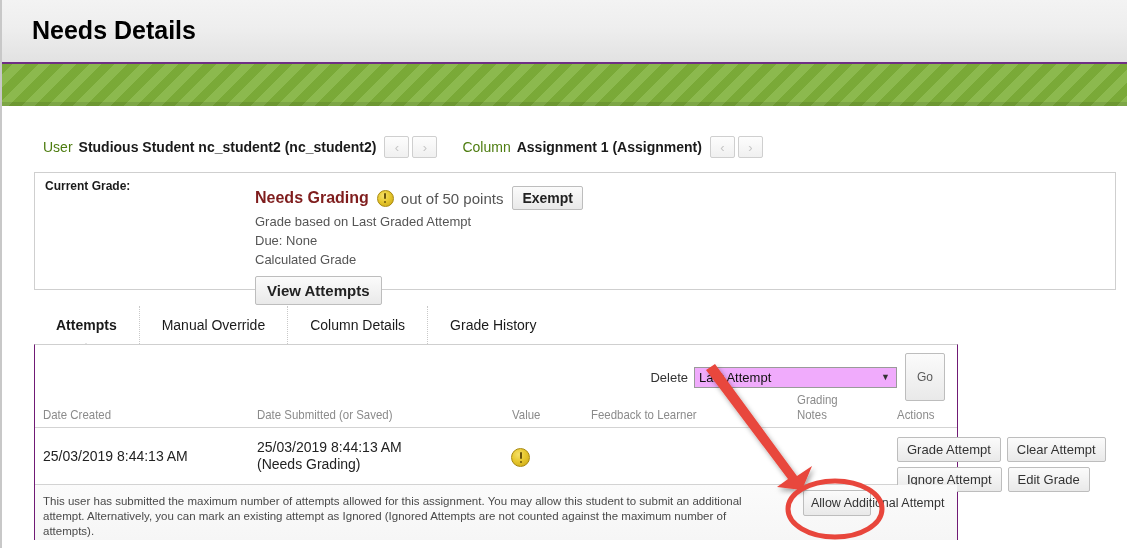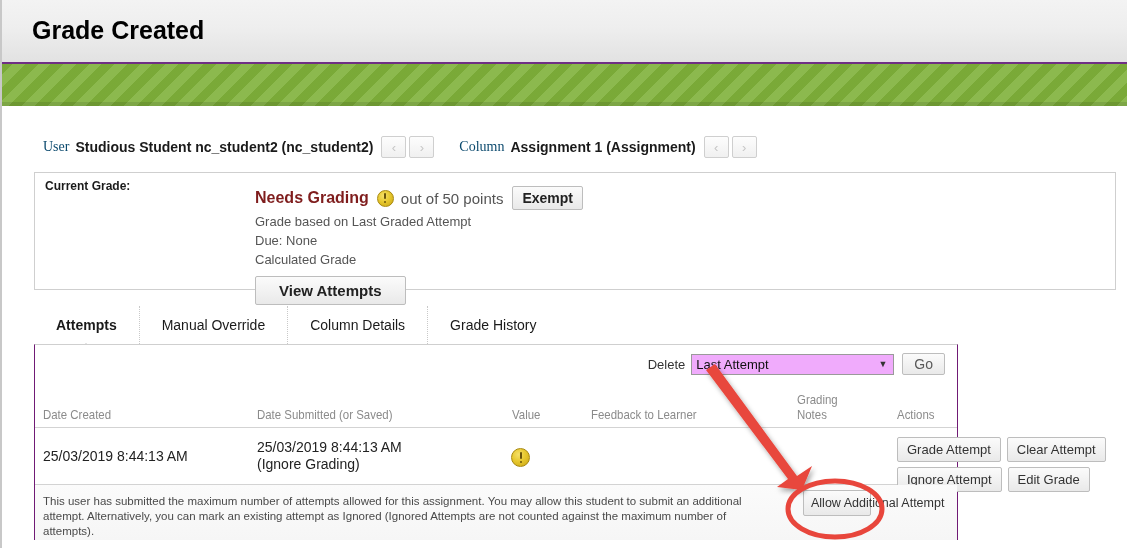--- a/index.html
+++ b/index.html
@@ -49,21 +49,21 @@
     box-sizing:border-box;cursor:pointer;
     z-index:3;
   }
 
   
   .navrow{
     position:absolute;left:0;top:126px;width:1114px;height:42px;
     display:flex;align-items:center;padding-left:41px;box-sizing:border-box;
     font-size:14px;
   }
-  .nav-label{color:#0c4a6e;margin-right:6px;font-family:Liberation Serif, serif;}
+  .nav-label{color:#4d7c0f;margin-right:6px;}
   .nav-value{font-weight:bold;color:#1a1a1a;margin-right:8px;}
   .arrow-btn{
     width:25px;height:22px;margin-right:3px;
     border:1px solid #cfcfcf;border-radius:2px;
     background:linear-gradient(to bottom,#fdfdfd,#f0f0f0);
     color:#c6c6c6;font-size:13px;
     display:inline-flex;align-items:center;justify-content:center;
     cursor:pointer;box-sizing:border-box;
   }
   .gapcol{width:22px;}
@@ -82,21 +82,21 @@
   .cg-grade{font-size:16px;font-weight:bold;color:#7f1d1d;}
   .cg-out{font-size:15px;color:#555;margin-left:7px;}
   .cg-sub{font-size:13px;color:#555;line-height:16px;margin-top:3px;}
   .btn{
     border:1px solid #bdbdbd;border-radius:2px;
     background:linear-gradient(to bottom,#fbfbfb 0%,#f2f2f2 50%,#e9e9e9 100%);
     color:#222;font-family:"Liberation Sans",sans-serif;
     cursor:pointer;box-sizing:border-box;white-space:nowrap;
   }
   .btn-exempt{margin-left:9px;padding:3px 9px;font-size:14px;font-weight:bold;}
-  .btn-viewattempts{margin-top:8px;padding:5px 23px;font-size:15px;font-weight:bold;}
+  .btn-viewattempts{margin-top:8px;padding:5px 11px;font-size:15px;font-weight:bold;}
 
   
   .warn-icon{
     display:inline-block;border-radius:50%;
     background:radial-gradient(circle at 38% 32%,#f5e06a 0%,#e7c82e 45%,#c9a413 100%);
     border:1px solid #a8880c;
     position:relative;margin-left:8px;flex:0 0 auto;
   }
   .warn-icon:before{
     content:"";position:absolute;left:50%;top:19%;
@@ -141,21 +141,21 @@
     font-size:13px;color:#333;
   }
   .delete-bar .lbl{margin-right:6px;color:#333;}
   .select-box{
     width:203px;height:21px;border:1px solid #9a9a9a;background:#f0abfc;
     font-size:13px;color:#111;display:flex;align-items:center;
     padding:0 4px;box-sizing:border-box;position:relative;cursor:pointer;
   }
   .select-box .caret{position:absolute;right:6px;top:50%;transform:translateY(-50%);
     font-size:9px;color:#333;}
-  .btn-go{margin-left:8px;padding:2px 11px;font-size:14px;color:#5a5a5a;}
+  .btn-go{margin-left:8px;padding:16px 11px;font-size:12px;color:#5a5a5a;}
 
   .thead{
     position:absolute;left:0;top:40px;width:100%;height:42px;
     border-bottom:1px solid #d3d3d3;
   }
   .th{
     position:absolute;font-size:13px;color:#8b8b8b;
     font-family:"Liberation Sans",sans-serif;
     font-stretch:condensed;transform:scaleX(0.88);transform-origin:left center;
     line-height:15px;
@@ -189,21 +189,21 @@
 
   
   .anno{position:absolute;left:0;top:0;width:1127px;height:548px;pointer-events:none;z-index:9;}
 </style>
 </head>
 <body>
 
 <div id="root">
 
   <div class="page-header">
-    <h1>Grade Created</h1>
+    <h1>Needs Details</h1>
   </div>
 
   <div class="green-band"></div>
 
   <div class="navrow">
     <span class="nav-label">User</span>
     <span class="nav-value">Studious Student nc_student2 (nc_student2)</span>
     <span class="arrow-btn">‹</span>
     <span class="arrow-btn">›</span>
     <span class="gapcol"></span>
@@ -252,21 +252,21 @@
       <div class="th one-line" style="left:222px;">Date Submitted (or Saved)</div>
       <div class="th one-line" style="left:477px;">Value</div>
       <div class="th one-line" style="left:556px;">Feedback to Learner</div>
       <div class="th two-line" style="left:762px;width:52px;">Grading Notes</div>
       <div class="th one-line" style="left:862px;">Actions</div>
     </div>
 
     <div class="trow">
       <div class="cell" style="left:8px;top:20px;">25/03/2019 8:44:13 AM</div>
       <div class="cell" style="left:222px;top:11px;">25/03/2019 8:44:13 AM</div>
-      <div class="cell" style="left:222px;top:28px;">(Ignore Grading)</div>
+      <div class="cell" style="left:222px;top:28px;">(Needs Grading)</div>
       <div style="position:absolute;left:476px;top:20px;">
         <span class="warn-icon warn-18"></span>
       </div>
       <div class="cell" style="left:556px;top:20px;"></div>
       <div class="cell" style="left:762px;top:20px;"></div>
 
       <div class="actions-wrap">
         <div class="actions-row">
           <button class="btn btn-act">Grade Attempt</button>
           <button class="btn btn-act">Clear Attempt</button>

